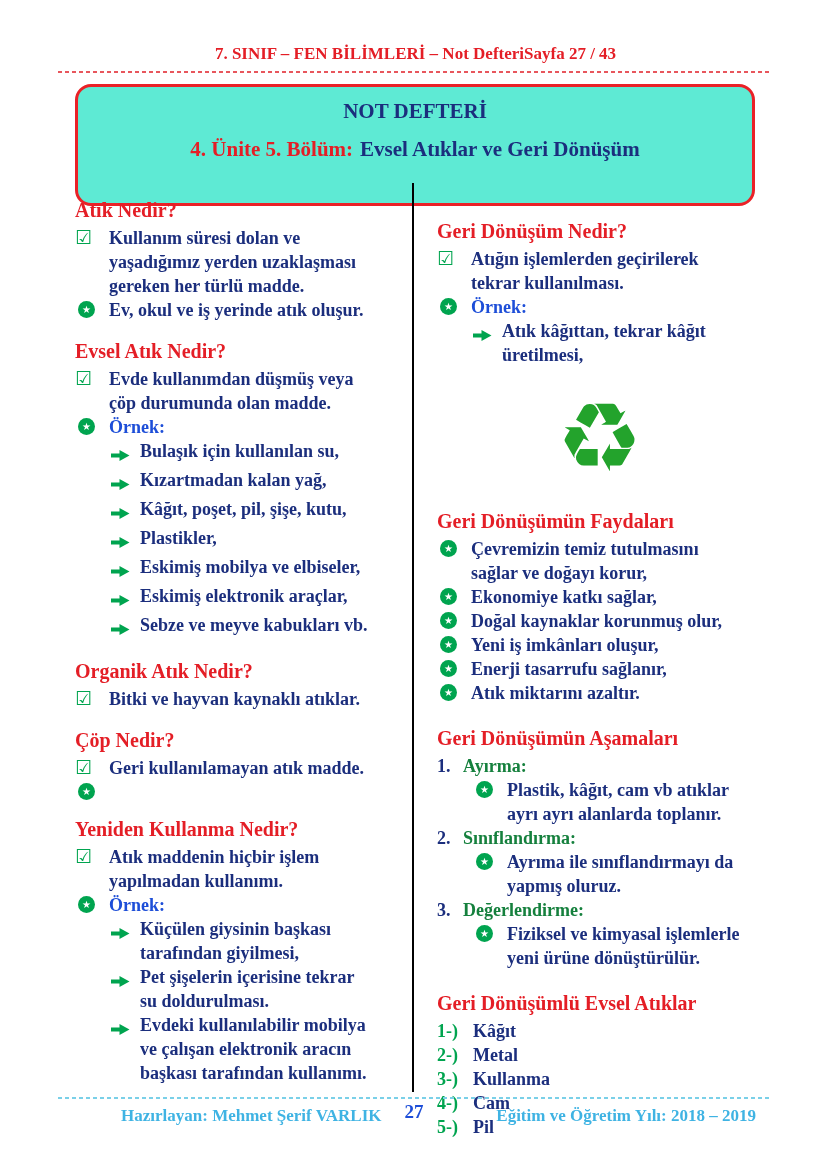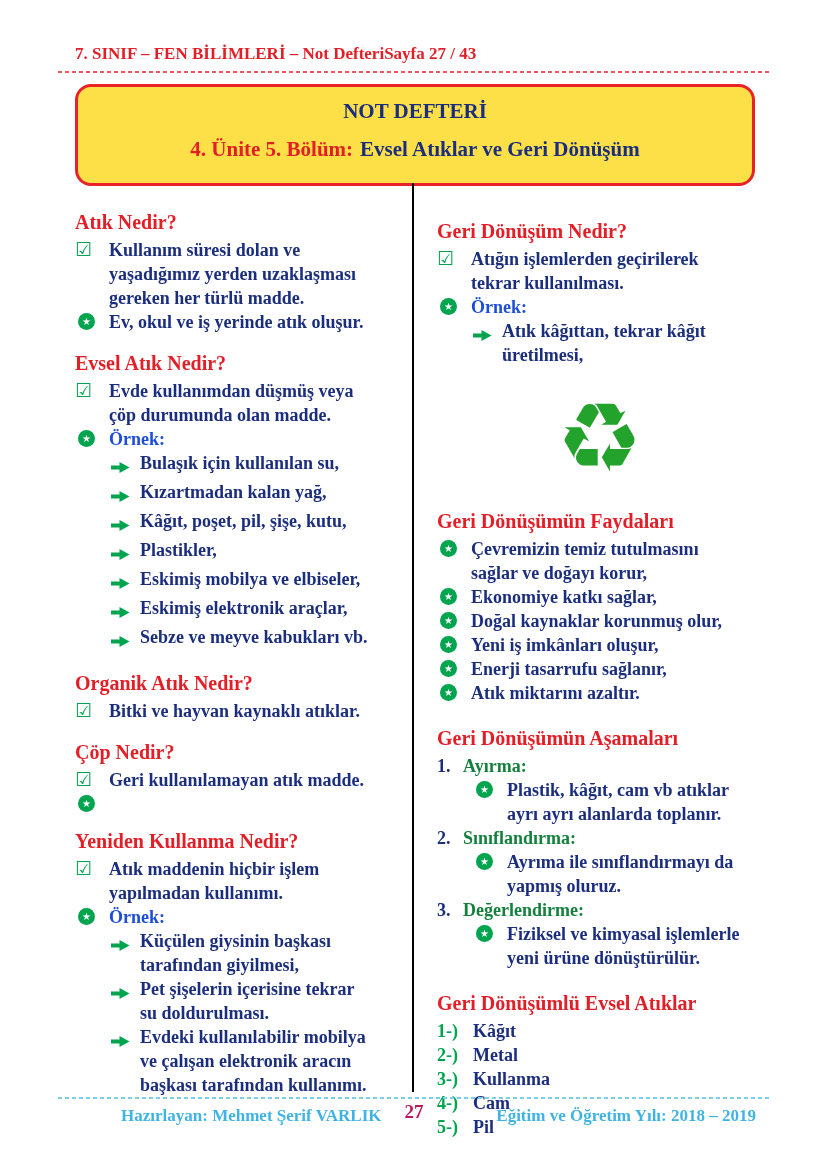--- a/index.html
+++ b/index.html
@@ -1,58 +1,58 @@
 <!DOCTYPE html>
 <html><head>
 <meta charset="utf-8">
 <style>
   html,body{margin:0;padding:0;background:#ffffff;}
   .page{position:relative;width:828px;height:1171px;background:#ffffff;overflow:hidden;
         font-family:"Liberation Serif", serif;font-weight:bold;}
   
   .header-row{position:absolute;top:44px;left:75px;right:72px;display:flex;
-              justify-content:flex-start;color:#e41e26;font-size:17px;}
+              justify-content:center;color:#e41e26;font-size:17px;}
   .dash{position:absolute;height:2px;left:58px;right:56px;}
   .dash-top{top:71px;background:repeating-linear-gradient(90deg,#e8565c 0 4px,transparent 4px 7px);}
   .dash-bottom{top:1097px;background:repeating-linear-gradient(90deg,#7ad0e8 0 4px,transparent 4px 7px);}
   
-  .title-box{position:absolute;top:84px;left:75px;width:680px;height:102px;box-sizing:border-box;
-             background:#fde047;border:3px solid #ea2127;border-radius:16px;text-align:center;}
+  .title-box{position:absolute;top:84px;left:75px;width:680px;height:122px;box-sizing:border-box;
+             background:#5eead4;border:3px solid #ea2127;border-radius:16px;text-align:center;}
   .title-line1{margin-top:12px;color:#1b2e7d;font-size:21px;}
   .title-line2{margin-top:13px;font-size:21px;}
   .title-line2 .red{color:#e41e26;margin-right:7px;}
   .title-line2 .navy{color:#1b2e7d;}
   
   .divider-v{position:absolute;left:412px;top:183px;height:909px;width:2px;background:#000;}
   .col{position:absolute;top:198px;font-size:18px;line-height:24px;color:#1b2e7d;}
   #col-left{left:75px;width:330px;}
   #col-right{left:437px;width:325px;}
   .section{margin-top:17px;}
-  .section:first-child{margin-top:12px;}
+  .section:first-child{margin-top:0;}
   #col-right .section{margin-top:21px;}
   .sec-h{color:#e41e26;font-size:20px;line-height:25px;margin-bottom:3px;}
   .item{display:flex;align-items:flex-start;}
   .item .txt{flex:1;white-space:pre-line;}
   .txt.green{color:#1d4ed8;}
   .icon-check{font-family:"DejaVu Sans",sans-serif;color:#00a44f;font-size:19px;line-height:23px;
               width:23px;flex:0 0 23px;margin-right:11px;}
   .star-badge{width:17px;height:17px;flex:0 0 17px;border-radius:50%;background:#00a44f;color:#fff;
               font-family:"DejaVu Sans",sans-serif;font-size:10px;line-height:17px;text-align:center;
               margin:3px 14px 0 3px;}
   .arrow-row{margin-left:36px;}
   .arrow-ic{flex:0 0 19px;width:19px;margin:5px 10px 0 0;}
   .substar{margin-left:36px;}
   .step-num{flex:0 0 26px;width:26px;color:#1b2e7d;}
   .step-label{color:#15803d;}
   .enum-num{flex:0 0 36px;width:36px;color:#00a44f;}
   .enum-label{color:#1b2e7d;}
   .symbol-wrap{text-align:center;margin:2px 0 0 0;}
   .recycle-glyph{font-family:"DejaVu Sans",sans-serif;color:#23a32c;font-size:96px;line-height:100px;}
   
-  .page-num{position:absolute;top:1101px;left:0;right:0;text-align:center;color:#be185d;font-size:19px;}
+  .page-num{position:absolute;top:1101px;left:0;right:0;text-align:center;color:#1d4ed8;font-size:19px;}
   .footer-row{position:absolute;top:1106px;left:75px;right:72px;display:flex;
               justify-content:space-between;color:#3fb3e3;font-size:17px;margin-left:46px;}
 </style>
 </head>
 <body>
 
 <div class="page">
 
   <div class="header-row">
     <span>7. SINIF – FEN BİLİMLERİ –  Not Defteri</span>

